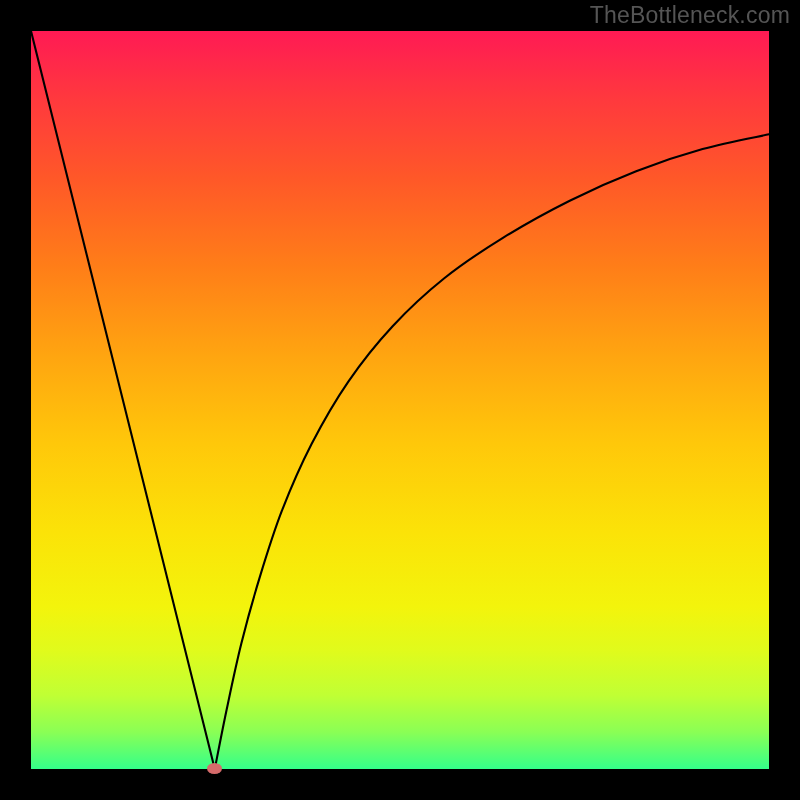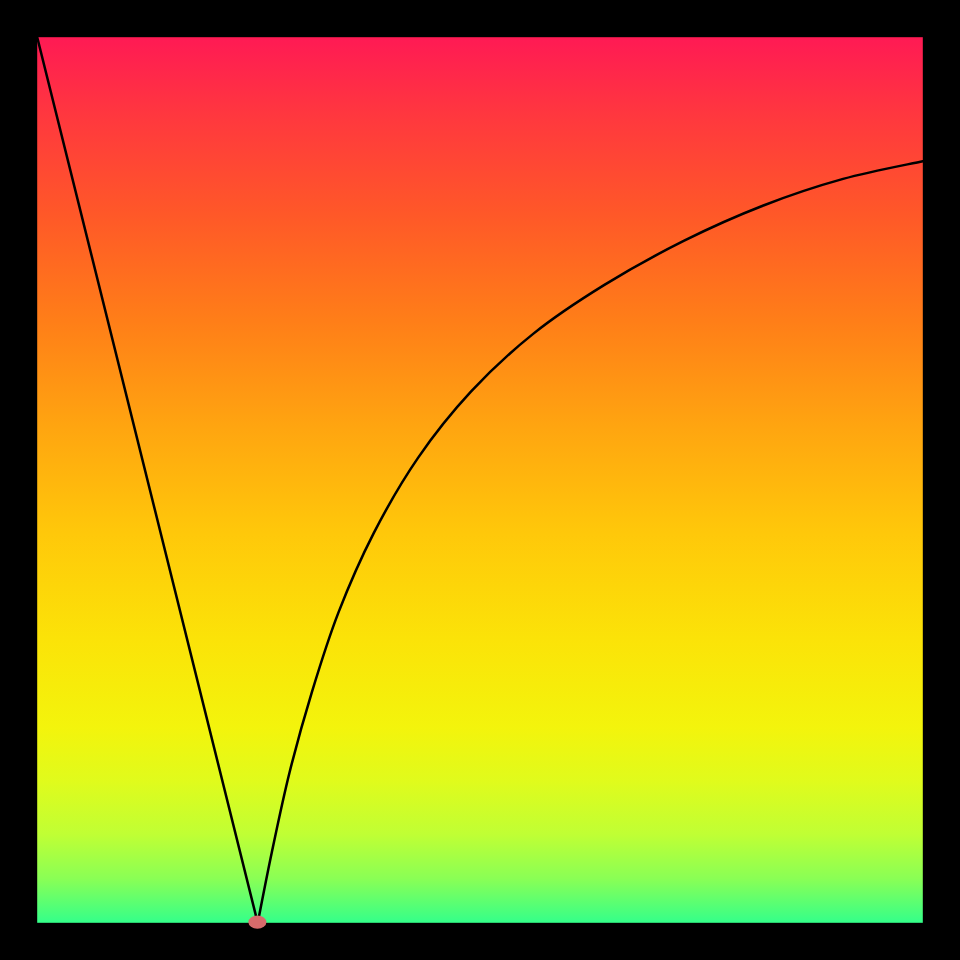--- a/index.html
+++ b/index.html
@@ -61,20 +61,21 @@
     width: 15px;
     height: 11px;
     background: #d66b6b;
     border-radius: 50%;
   }
 </style>
 </head>
 <body>
 
 <div class="outer">
+  <div class="watermark">TheBottleneck.com</div>
 
   <div class="plot">
     <svg class="curve" viewBox="0 0 738 738" preserveAspectRatio="none">
       <path d="M 0 0 L 183.762 738 L 183.762 738 C 185.73000000000002 728.16 191.14200000000002 699.87 195.57000000000002 678.96 C 199.99800000000002 658.0500000000001 204.795 634.68 210.32999999999998 612.54 C 215.86499999999998 590.4 222.015 568.26 228.78 546.12 C 235.54500000000002 523.98 242.31 501.84 250.92000000000002 479.7 C 259.53000000000003 457.56 269.37 434.805 280.44 413.28000000000003 C 291.51 391.75500000000005 303.80999999999995 370.23 317.34 350.55 C 330.87 330.87 345.63 312.42 361.62 295.2 C 377.61 277.97999999999996 394.83000000000004 261.98999999999995 413.28000000000003 247.22999999999996 C 431.73 232.46999999999997 451.40999999999997 219.555 472.32 206.64000000000001 C 493.23 193.72500000000002 516.6 180.81 538.74 169.73999999999998 C 560.88 158.66999999999996 583.02 148.82999999999996 605.16 140.21999999999997 C 627.3 131.60999999999999 649.44 124.23000000000002 671.58 118.08000000000003 C 693.72 111.93000000000004 726.9300000000001 105.78000000000002 738 103.32000000000001" fill="none" stroke="#000" stroke-width="2.1" stroke-linecap="round" stroke-linejoin="round"></path>
     </svg>
     <div class="marker" style="left: 176.262px; top: 732px;"></div>
   </div>
 </div>
 
 </body></html>

